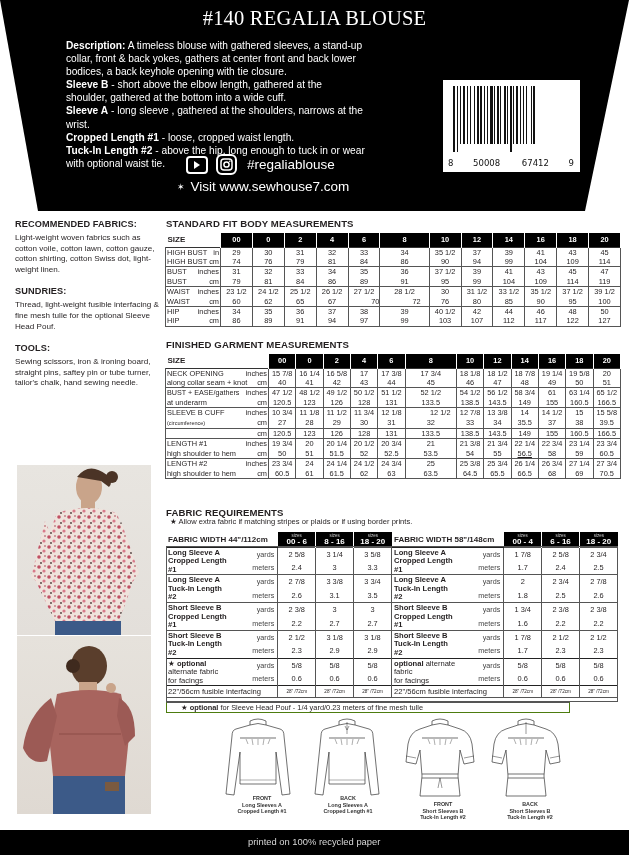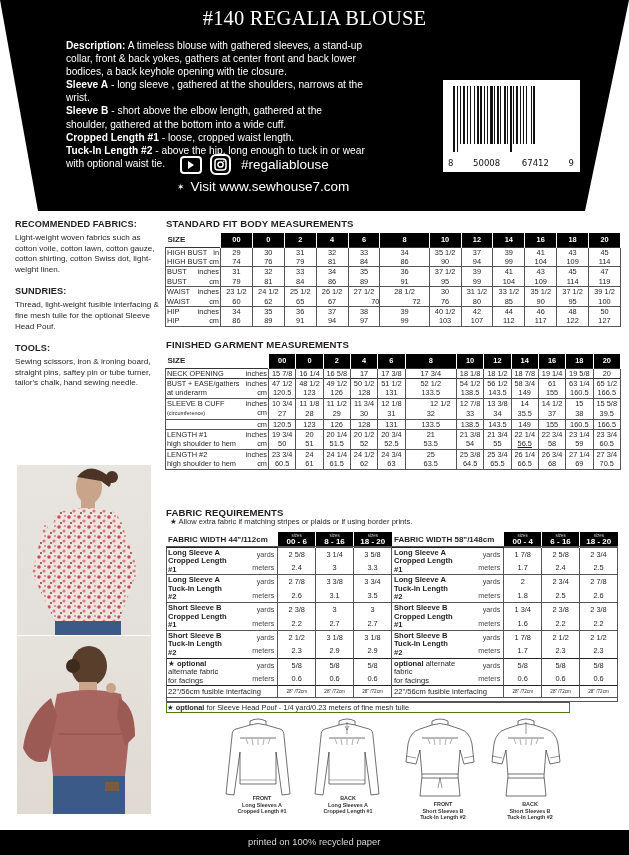--- a/index.html
+++ b/index.html
@@ -17,21 +17,21 @@
     font-family: "Liberation Serif", "DejaVu Serif", serif;
     font-size: 20.5px; color: #fff; letter-spacing: 0.2px;
   }
   .desc {
     position: absolute; left: 66px; top: 39px; width: 300px;
     font-size: 10.2px; line-height: 13.1px; color: #fff;
   }
   .desc b { font-weight: bold; }
   .desc p { margin: 0; }
   .social {
-    position: absolute; left: 180px; top: 154px; display: flex; align-items: center; gap: 8px;
+    position: absolute; left: 186px; top: 154px; display: flex; align-items: center; gap: 8px;
     color: #fff;
   }
   .icon-box {
     width: 22px; height: 18px; border: 2px solid #fff; border-radius: 4px;
     display: flex; align-items: center; justify-content: center;
   }
   .icon-box.ig { width: 21px; height: 21px; border-radius: 6px; }
   .hashtag { font-size: 13.5px; color: #fff; margin-left: 2px; }
   .visit {
     position: absolute; left: 177px; top: 179px; font-size: 13.5px; color: #fff;
@@ -75,41 +75,41 @@
   table.f td.name .opt-light { font-weight: normal; }
   table.f td.unit { text-align: right; color: #444; padding-right: 3px; font-size: 7.2px; }
   table.f td.v { border-left: 1px solid #555; border-right: 1px solid #555; }
   table.f tr.top td { border-top: 1px solid #555; }
   table.f tr.heavy td { border-top: 1.6px solid #222; }
   table.f tr.fuse td { border-top: 1.6px solid #222; border-bottom: 1px solid #555; }
   table.f td.fuse-lbl { text-align: left; font-size: 7.6px; padding-left: 2px; }
   table.f td.fuse-v { font-size: 4.6px; border-left: 1px solid #555; border-right: 1px solid #555; }
   .f-frame { position: absolute; border: 1px solid #555; }
 
-  .opt-row { position: absolute; left: 166px; top: 702px; width: 404px; height: 11px; border: 1px solid #4d7c0f; border-top: 1px solid #555; font-size: 7.4px; line-height: 9px; padding-left: 0; }
+  .opt-row { position: absolute; left: 166px; top: 702px; width: 404px; height: 11px; border: 1px solid #4d7c0f; border-top: 1px solid #555; font-size: 7.4px; line-height: 9px; padding-left: 14px; }
   .opt-row b { font-weight: bold; }
 
   
   .sketch { position: absolute; top: 716px; }
   .sketch-cap { position: absolute; text-align: center; font-size: 5.4px; line-height: 6.6px; font-weight: bold; color: #333; }
 
   
   .footer { position: absolute; left: 0; top: 830px; width: 629px; height: 25px; background: #000; }
   .footer-text { position: absolute; left: 248px; top: 6px; font-size: 9.4px; color: #d8d8d8; }
 </style>
 </head>
 <body>
 
 <div class="header"></div>
 <div class="title">#140 REGALIA BLOUSE</div>
 
 <div class="desc">
   <p><b>Description:</b> <span>A timeless blouse with gathered sleeves, a stand-up collar, front &amp; back yokes, gathers at center front and back lower bodices, a back keyhole opening with tie closure.</span></p>
+  <p><b>Sleeve B</b><span> - short above the elbow length, gathered at the shoulder, gathered at the bottom into a wide cuff.</span></p>
   <p><b>Sleeve A</b><span> - long sleeve , gathered at the shoulders, narrows at the wrist.</span></p>
-  <p><b>Sleeve B</b><span> - short above the elbow length, gathered at the shoulder, gathered at the bottom into a wide cuff.</span></p>
   <p><b>Cropped Length #1</b><span> - loose, cropped waist length.</span></p>
   <p><b>Tuck-In Length #2</b><span> - above the hip, long enough to tuck in or wear with optional waist tie.</span></p>
 </div>
 
 <div class="social">
   <div class="icon-box">
     <svg width="8" height="8" viewBox="0 0 8 8">
         <polygon points="1,0 7,4 1,8" fill="#fff"></polygon>
       </svg>
   </div>
@@ -385,20 +385,35 @@
         <td style="border-bottom: none;">16 5/8</td>
         <td style="border-bottom: none;">17</td>
         <td style="border-bottom: none;">17 3/8</td>
         <td style="border-bottom: none;">17 3/4</td>
         <td style="border-bottom: none;">18 1/8</td>
         <td style="border-bottom: none;">18 1/2</td>
         <td style="border-bottom: none;">18 7/8</td>
         <td style="border-bottom: none;">19 1/4</td>
         <td style="border-bottom: none;">19 5/8</td>
         <td style="border-bottom: none;">20</td>
+      </tr>
+      <tr>
+        <td class="lbl" style="border-top: none;"><span>along collar seam + knot</span><span class="u">cm</span></td>
+        <td style="border-top: none;">40</td>
+        <td style="border-top: none;">41</td>
+        <td style="border-top: none;">42</td>
+        <td style="border-top: none;">43</td>
+        <td style="border-top: none;">44</td>
+        <td style="border-top: none;">45</td>
+        <td style="border-top: none;">46</td>
+        <td style="border-top: none;">47</td>
+        <td style="border-top: none;">48</td>
+        <td style="border-top: none;">49</td>
+        <td style="border-top: none;">50</td>
+        <td style="border-top: none;">51</td>
       </tr>
       <tr class="grp-top">
         <td class="lbl" style="border-bottom: none;"><span style="font-size: 7.2px;">BUST + EASE/gathers</span><span class="u">inches</span></td>
         <td style="border-bottom: none;">47 1/2</td>
         <td style="border-bottom: none;">48 1/2</td>
         <td style="border-bottom: none;">49 1/2</td>
         <td style="border-bottom: none;">50 1/2</td>
         <td style="border-bottom: none;">51 1/2</td>
         <td style="border-bottom: none;">52 1/2</td>
         <td style="border-bottom: none;">54 1/2</td>

